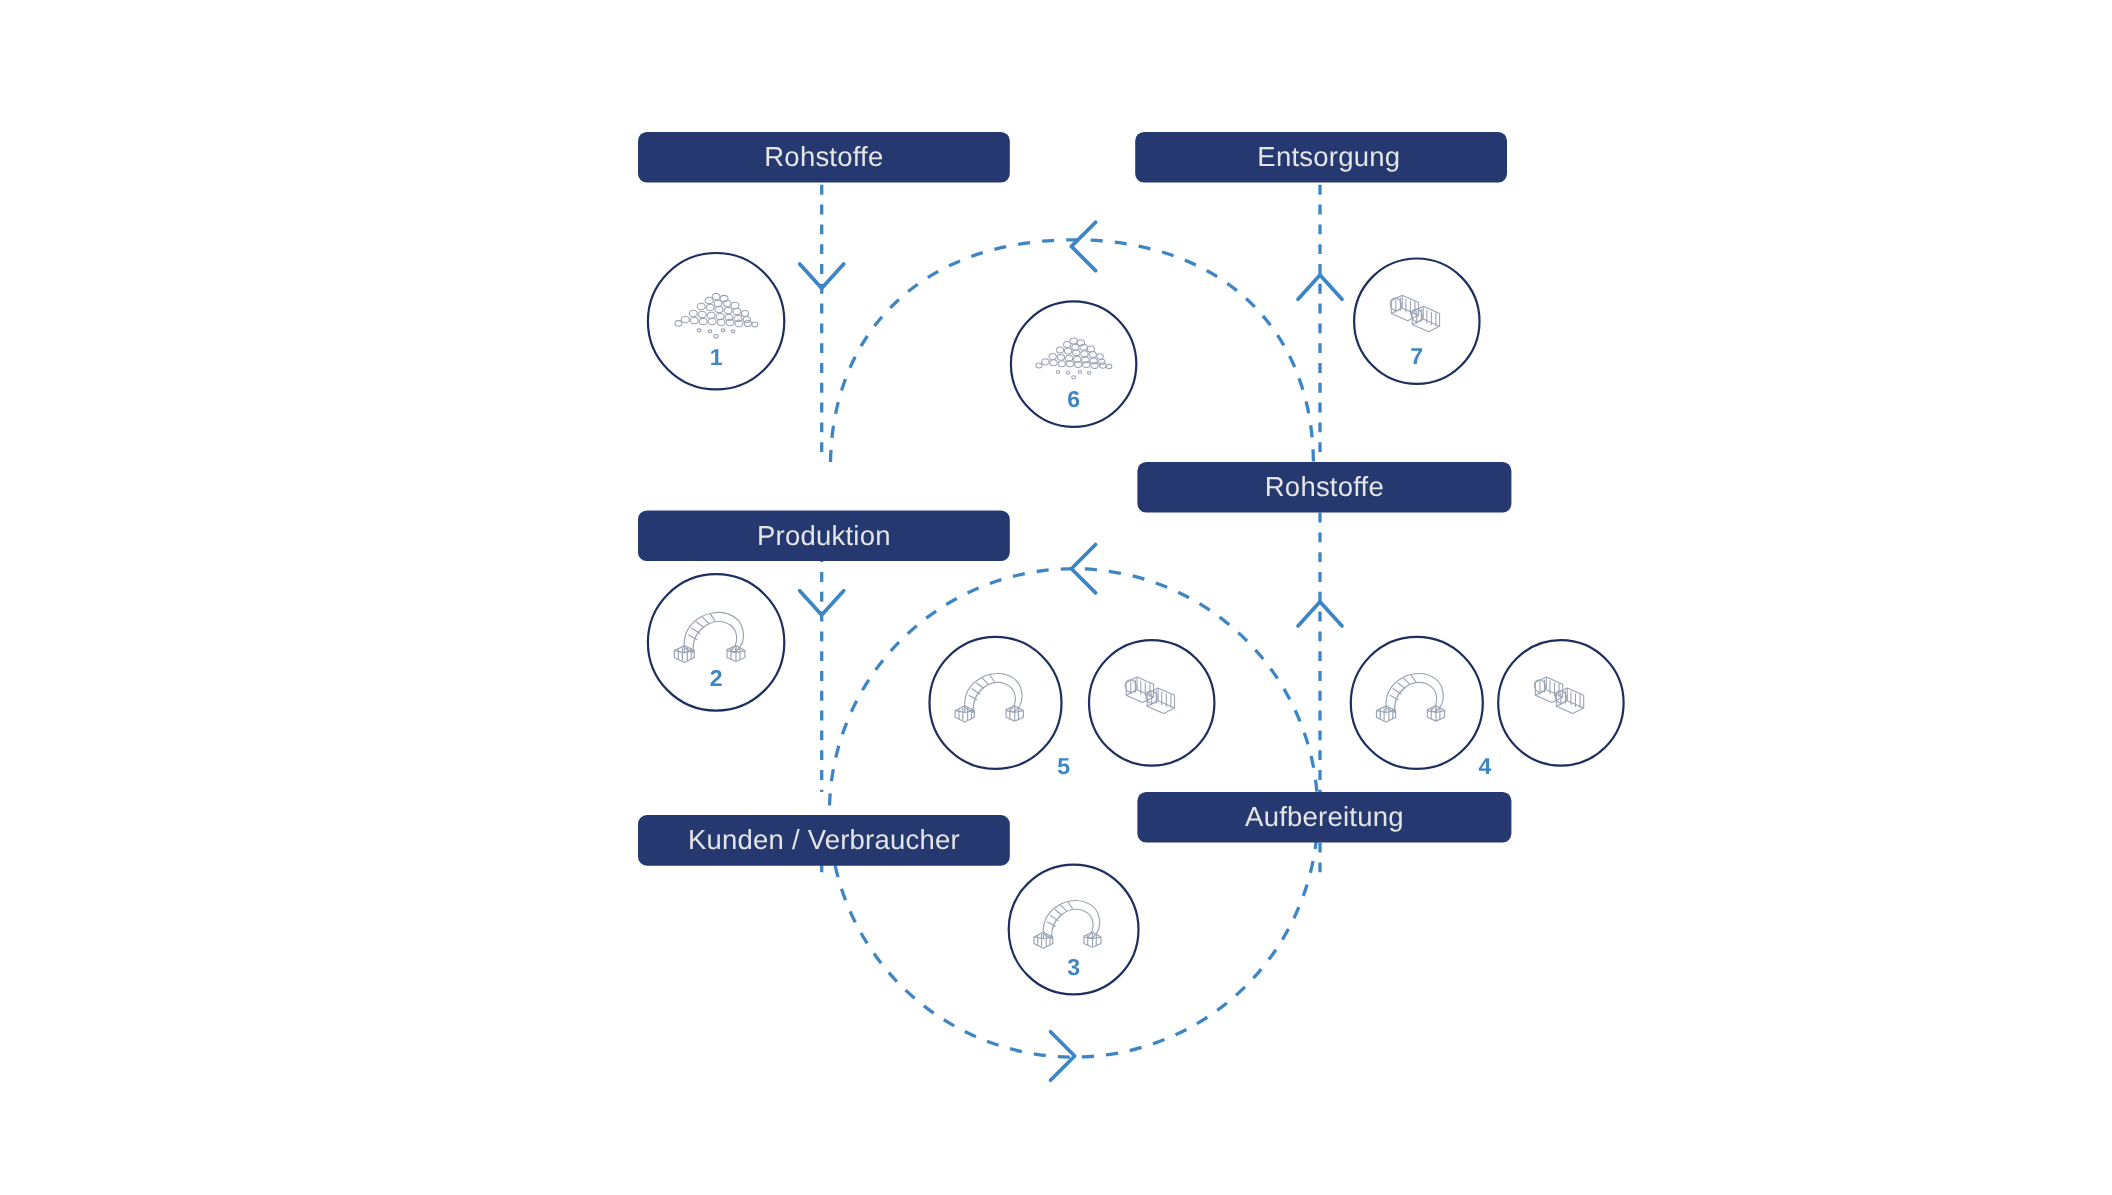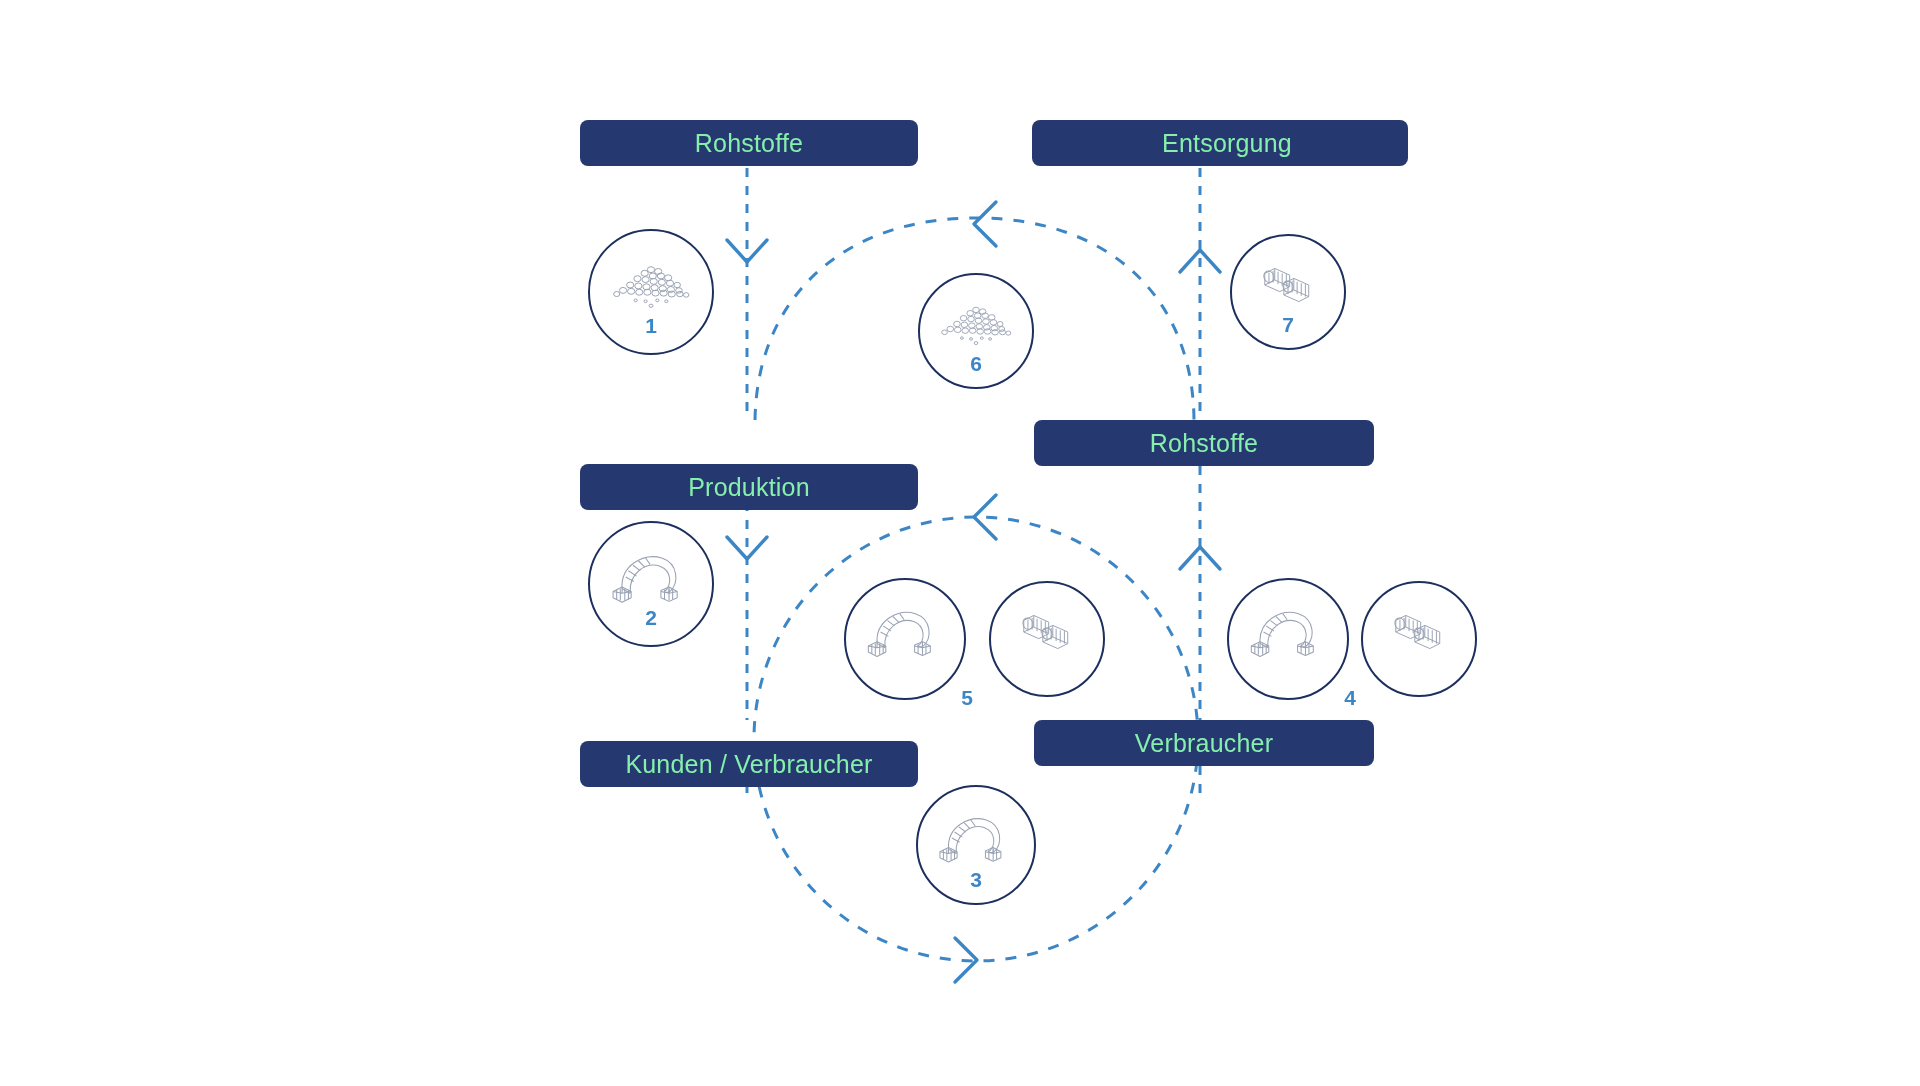--- a/index.html
+++ b/index.html
@@ -29,21 +29,21 @@
     height: 1086px;
     pointer-events: none;
   }
   
   .pill {
     position: absolute;
     box-sizing: border-box;
     height: 46px;
     border-radius: 8px;
     background: #25386f;
-    color: #86efac;
+    color: #e5e5e5;
     display: flex;
     align-items: center;
     justify-content: center;
     font-size: 25px;
     font-weight: 400;
     letter-spacing: 0.2px;
     white-space: nowrap;
     padding: 0 14px;
   }
   
@@ -97,38 +97,38 @@
 
     <circle cx="976" cy="739" r="222" stroke="#3d86c6" stroke-width="3" fill="none" stroke-dasharray="11 11"></circle>
     <path d="M996 495 L974 517 L996 539" stroke="#3d86c6" stroke-width="3.4" fill="none" stroke-linecap="round" stroke-linejoin="round"></path>
     <path d="M955 938 L977 960 L955 982" stroke="#3d86c6" stroke-width="3.4" fill="none" stroke-linecap="round" stroke-linejoin="round"></path>
   </svg>
 
   <div class="pill" style="left:580px; top:120px; width:338px;">
     <span>Rohstoffe</span>
   </div>
 
-  <div class="pill" style="left:1032px; top:120px; width:376px;padding-left:28px;">
+  <div class="pill" style="left:1032px; top:120px; width:338px;padding-left:28px;">
     <span>Entsorgung</span>
   </div>
 
   <div class="pill" style="left:580px; top:420px; width:338px;margin-top:44px;">
     <span>Produktion</span>
   </div>
 
   <div class="pill" style="left:1034px; top:420px; width:340px;">
     <span>Rohstoffe</span>
   </div>
 
   <div class="pill" style="left:580px; top:720px; width:338px;margin-top:21px;">
     <span>Kunden / Verbraucher</span>
   </div>
 
   <div class="pill" style="left:1034px; top:720px; width:340px;">
-    <span>Verbraucher</span>
+    <span>Aufbereitung</span>
   </div>
 
   <div class="node" style="left:588px; top:229px; width:126px; height:126px;">
     <svg class="glyph" viewBox="0 0 100 54">
       <g fill="none" stroke="#9aa3b4" stroke-width="1.1">
         <ellipse cx="50" cy="10" rx="4" ry="3.3"></ellipse>
           <ellipse cx="58" cy="12" rx="4" ry="3.3"></ellipse>
         <ellipse cx="43" cy="14" rx="4" ry="3.3"></ellipse>
           <ellipse cx="52" cy="17" rx="4" ry="3.3"></ellipse>
         <ellipse cx="61" cy="17" rx="4" ry="3.3"></ellipse>

